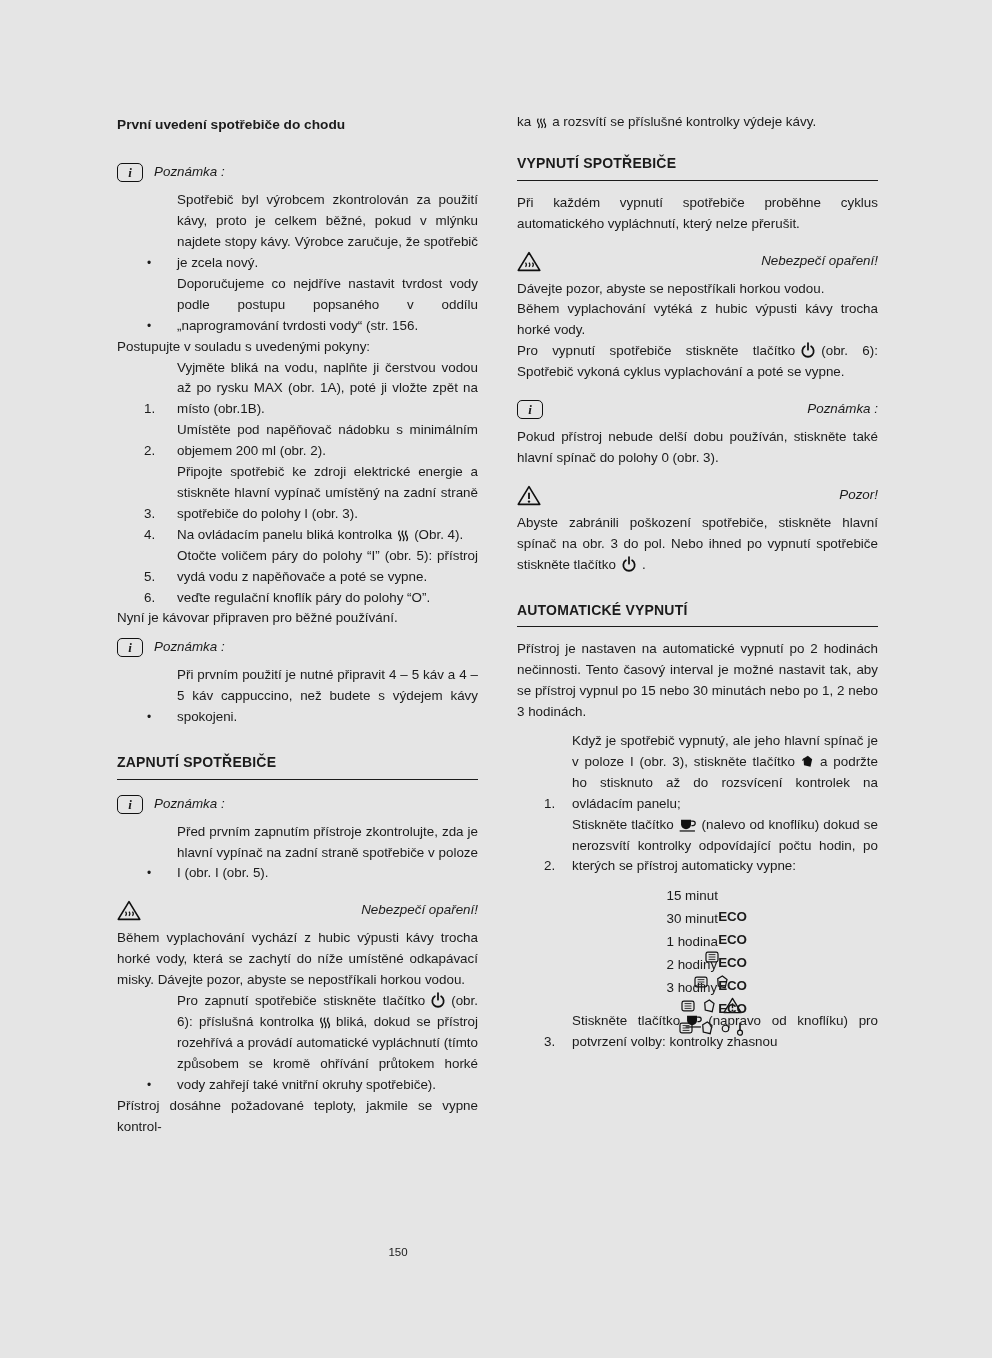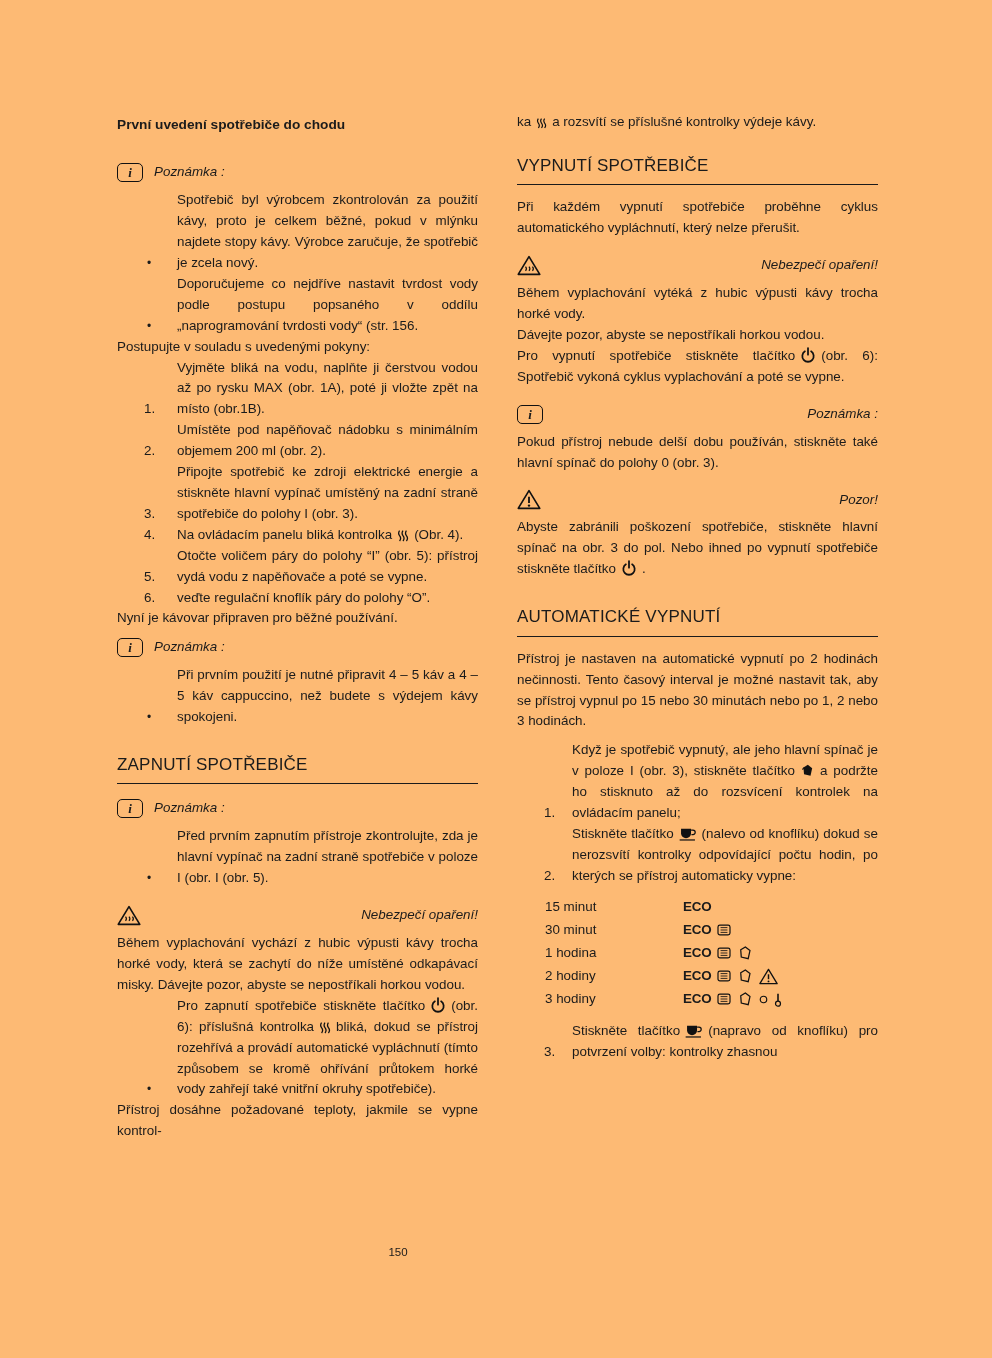--- a/index.html
+++ b/index.html
@@ -1,24 +1,24 @@
 <!DOCTYPE html>
 <html><head>
 <meta charset="utf-8">
 <style>
   * { box-sizing: border-box; margin: 0; padding: 0; }
   html, body { width: 992px; height: 1358px; background: #ffffff; }
   body { font-family: "Liberation Sans", sans-serif; color: #1b1b1b; }
-  .page { position: relative; width: 992px; height: 1358px; overflow: hidden; background: #fdba74; }
+  .page { position: relative; width: 992px; height: 1358px; overflow: hidden; background: #e5e5e5; }
   .col { position: absolute; top: 112px; width: 361px; font-size: 13.4px; line-height: 1.56; }
   #colL { left: 117px; }
   #colR { left: 517px; }
 
   .subhead { font-size: 13.7px; font-weight: bold; margin: 2px 0 27px; }
-  .section { font-size: 17px; font-weight: normal; letter-spacing: .2px;
+  .section { font-size: 14px; font-weight: bold; letter-spacing: .2px;
              border-bottom: 1.4px solid #1b1b1b; padding-bottom: 5px; margin: 24px 0 12px; }
 
   .iconrow { display: flex; align-items: center; gap: 11px; margin: 14px 0 7px; }
   .icon-note { flex: 0 0 auto; width: 26px; height: 19px; border: 1.8px solid #111;
                border-radius: 5px; display: flex; align-items: center; justify-content: center; }
   .note-i { font-family: "Liberation Serif", serif; font-style: italic; font-weight: bold;
             font-size: 13px; line-height: 1; }
   .ital { font-style: italic; }
 
   p.body { text-align: justify; margin: 0; }
@@ -28,21 +28,21 @@
   .li .marker { flex: 0 0 33px; }
   .li .marker.bullet::before { content: "•"; font-size: 12px; padding-left: 3px; }
   .li .txt { flex: 1; text-align: justify; }
   #colR .li .marker { flex: 0 0 28px; }
 
   .ico { display: inline-block; vertical-align: -3px; margin: 0 5px; line-height: 0; color: #111; }
   .ico svg { display: inline-block; }
   .tri { flex: 0 0 auto; line-height: 0; color: #111; }
 
   .timetable { margin: 9px 0 10px 28px; }
-  .trow { display: flex; align-items: center; height: 23px; }
+  .trow { display: flex; align-items: center; height: 23px; flex-direction: column; }
   .tlabel { width: 90px; }
   .teco { font-weight: bold; margin-right: 6px; letter-spacing: -0.2px; margin-left: 48px; }
   .ticons { display: flex; align-items: center; gap: 6px; color: #111; line-height: 0; }
 
   .footer { position: absolute; left: 0; top: 1246px; width: 796px; text-align: center; font-size: 11.5px; }
 </style>
 </head>
 <body>
 
 <svg width="0" height="0" style="position:absolute" aria-hidden="true">
@@ -195,22 +195,22 @@
 
     <h2 class="section mt20">VYPNUTÍ SPOTŘEBIČE</h2>
     <p class="body">Při každém vypnutí spotřebiče proběhne cyklus automatického vypláchnutí, který nelze přerušit.</p>
 
     <div class="iconrow mt16">
       <span class="tri"><svg width="24" height="21">
             <use href="#i-tri-steam"></use>
           </svg></span>
       <span class="ital">Nebezpečí opaření!</span>
     </div>
+    <p class="body">Dávejte pozor, abyste se nepostříkali horkou vodou.</p>
     <p class="body">Během vyplachování vytéká z hubic výpusti kávy trocha horké vody.</p>
-    <p class="body">Dávejte pozor, abyste se nepostříkali horkou vodou.</p>
     <p class="body"><span>Pro vypnutí spotřebiče stiskněte tlačítko</span><span class="ico"><svg width="16" height="16">
             <use href="#i-power"></use>
           </svg></span><span>(obr. 6): Spotřebič vykoná cyklus vyplachování a poté se vypne.</span></p>
 
     <div class="iconrow mt16">
       <span class="icon-note">
           <span class="note-i">i</span>
         </span>
       <span class="ital">Poznámka :</span>
     </div>

